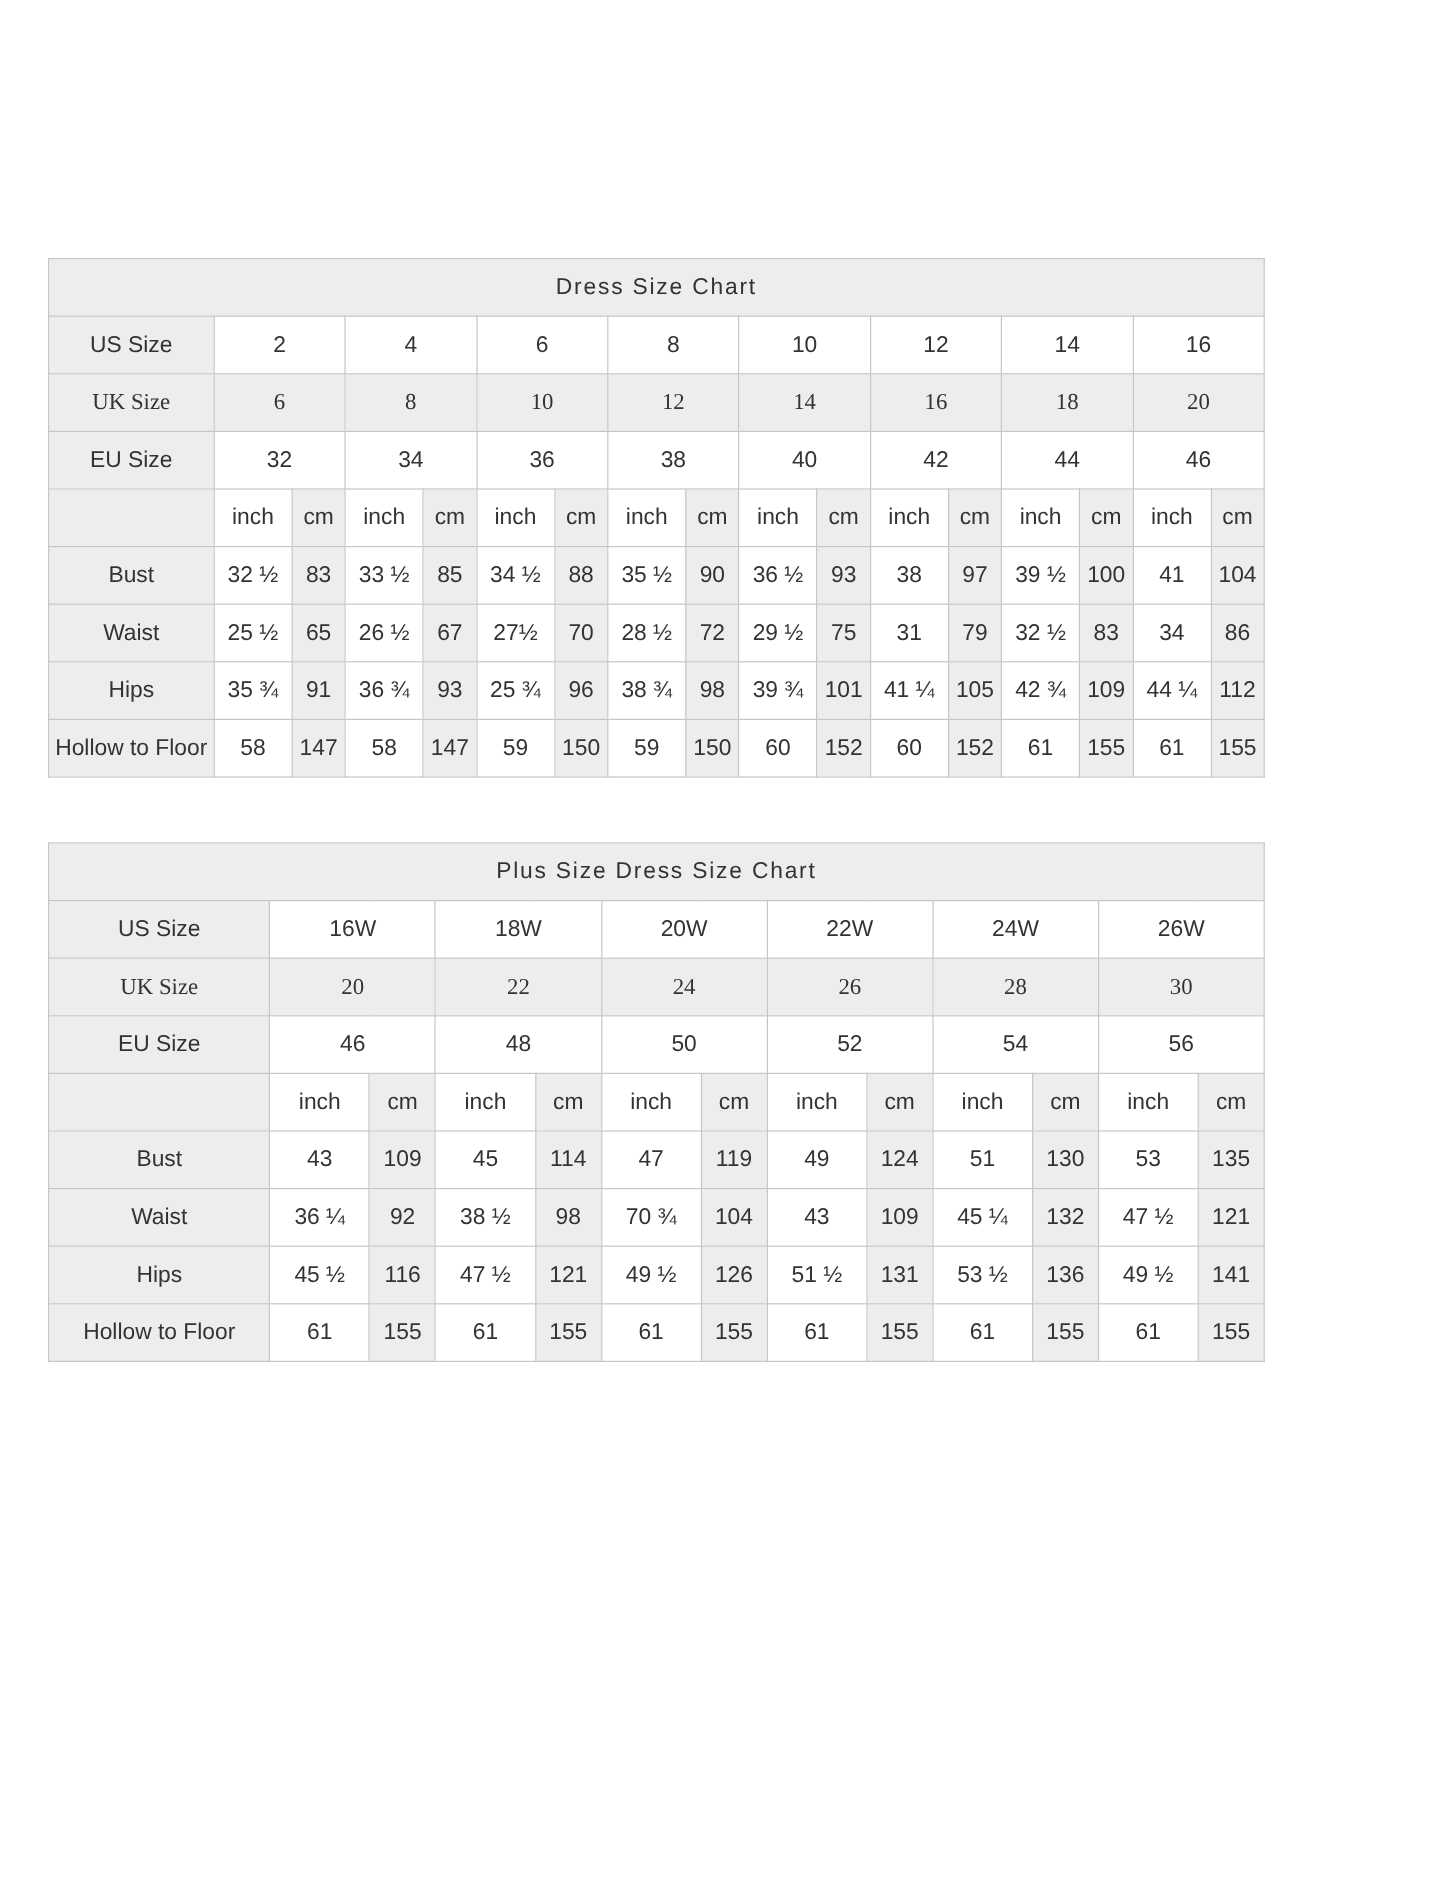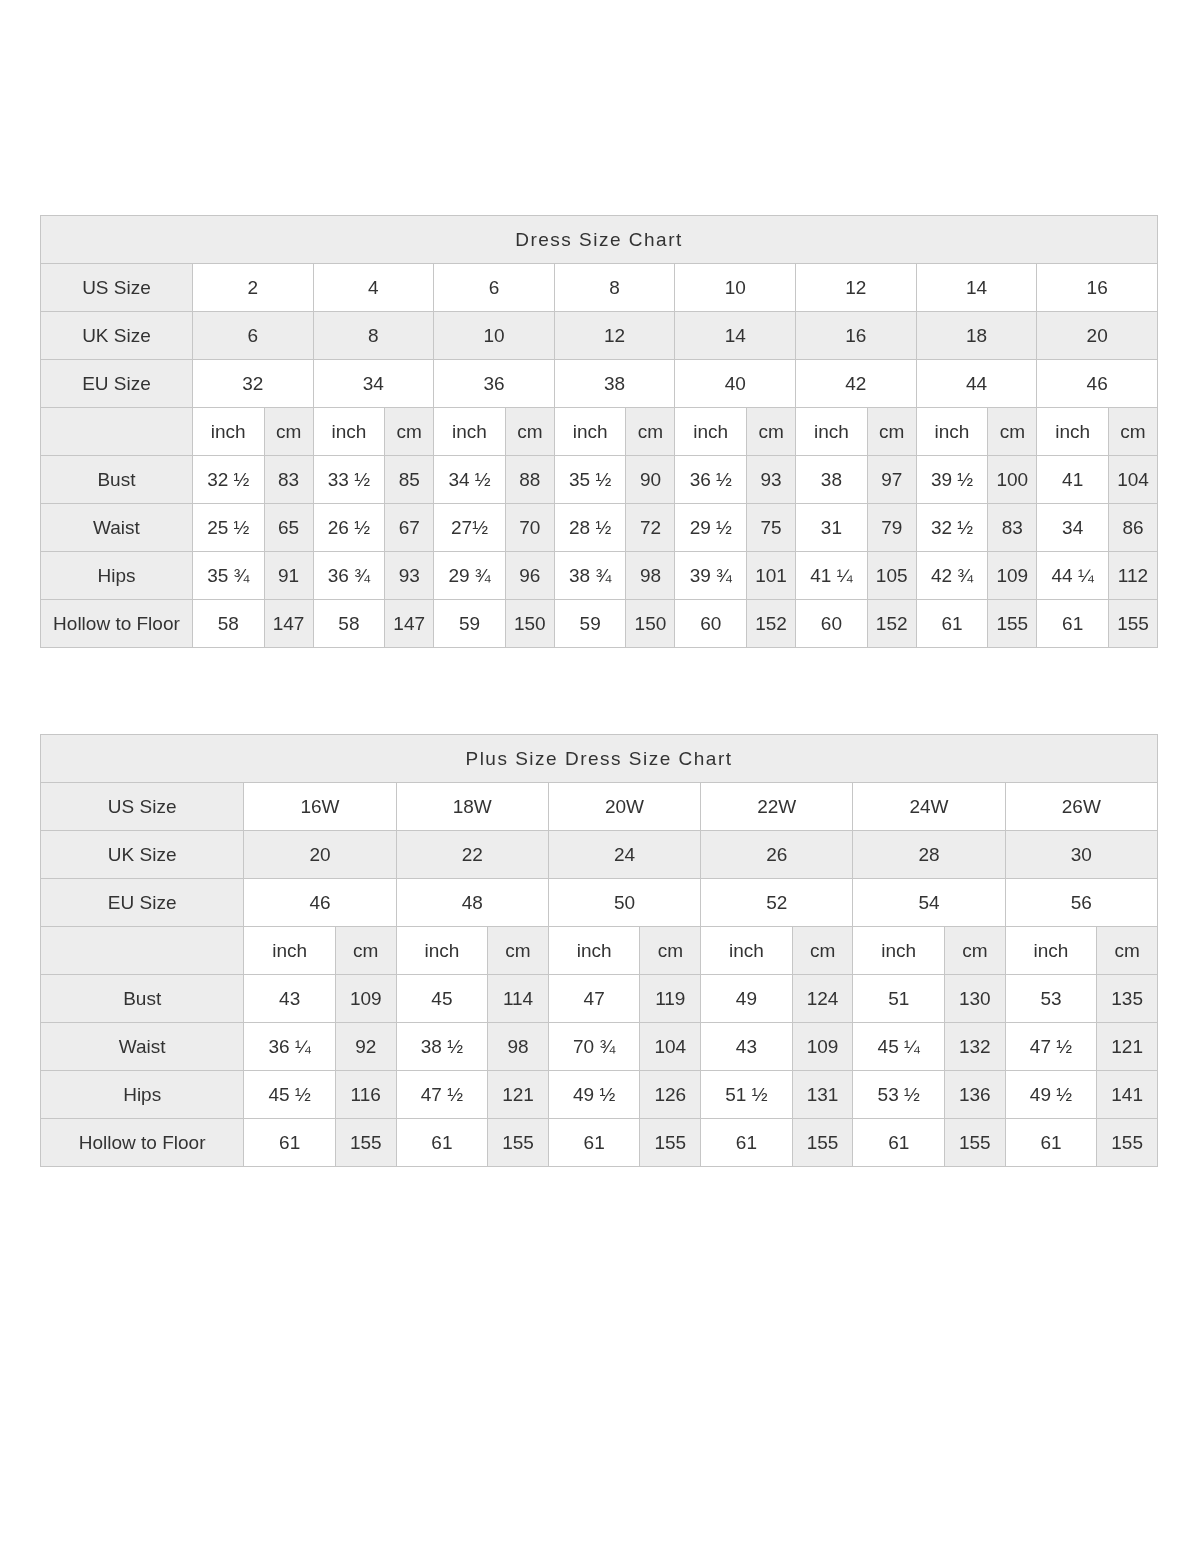--- a/index.html
+++ b/index.html
@@ -11,21 +11,21 @@
   }
   *{box-sizing:border-box;}
   html,body{margin:0;padding:0;background:var(--page);}
   body{
     width:1200px;height:1566px;
     font-family:"Liberation Sans",sans-serif;
     color:var(--text);
   }
   .page{padding:215px 40px 0 40px;}
   table.size-table{
-    width:1118px;
+    width:1014px;
     border-collapse:collapse;
     table-layout:fixed;
   }
   table.size-table td,
   table.size-table th{
     border:1px solid var(--border);
     text-align:center;
     vertical-align:middle;
     height:48px;
     font-size:19px;
@@ -39,24 +39,24 @@
     font-size:31px;
     font-weight:bold;
     letter-spacing:1.5px;
     background:var(--shade);
     color:var(--title);
   }
   td.label-cell{
     background:var(--shade);
     font-size:20px;
   }
-  tr.shaded td{background:var(--shade);}
+  tr.shaded td{background:var(--shade);font-family:Liberation Serif, serif;}
   td.shade{background:var(--shade);}
   td.unit-cell{font-size:20px;}
-  table.t2{margin-top:86px;}
+  table.t2{margin-top:54px;}
 
   
   .t1 col.c-label{width:13.6%;}
   .t1 col.c-inch{width:6.42%;}
   .t1 col.c-cm{width:4.38%;}
   
   .t2 col.c-label{width:18.2%;}
   .t2 col.c-inch{width:8.2%;}
   .t2 col.c-cm{width:5.43%;}
 
@@ -189,21 +189,21 @@
           <td class="shade">83</td>
           <td>34</td>
           <td class="shade">86</td>
         </tr>
         <tr>
           <td class="label-cell">Hips</td>
           <td>35 ¾</td>
           <td class="shade">91</td>
           <td>36 ¾</td>
           <td class="shade">93</td>
-          <td>29 ¾</td>
+          <td>25 ¾</td>
           <td class="shade">96</td>
           <td>38 ¾</td>
           <td class="shade">98</td>
           <td>39 ¾</td>
           <td class="shade">101</td>
           <td>41 ¼</td>
           <td class="shade">105</td>
           <td>42 ¾</td>
           <td class="shade">109</td>
           <td>44 ¼</td>

